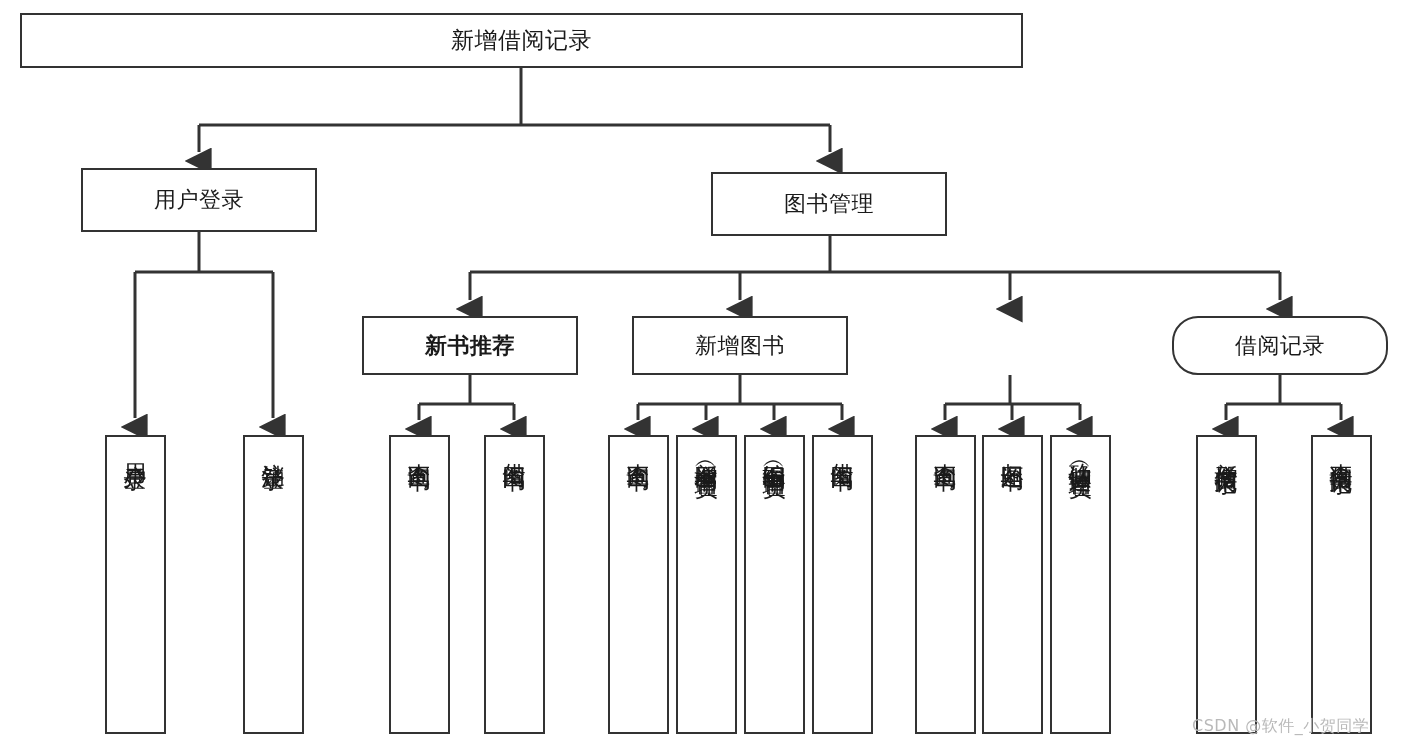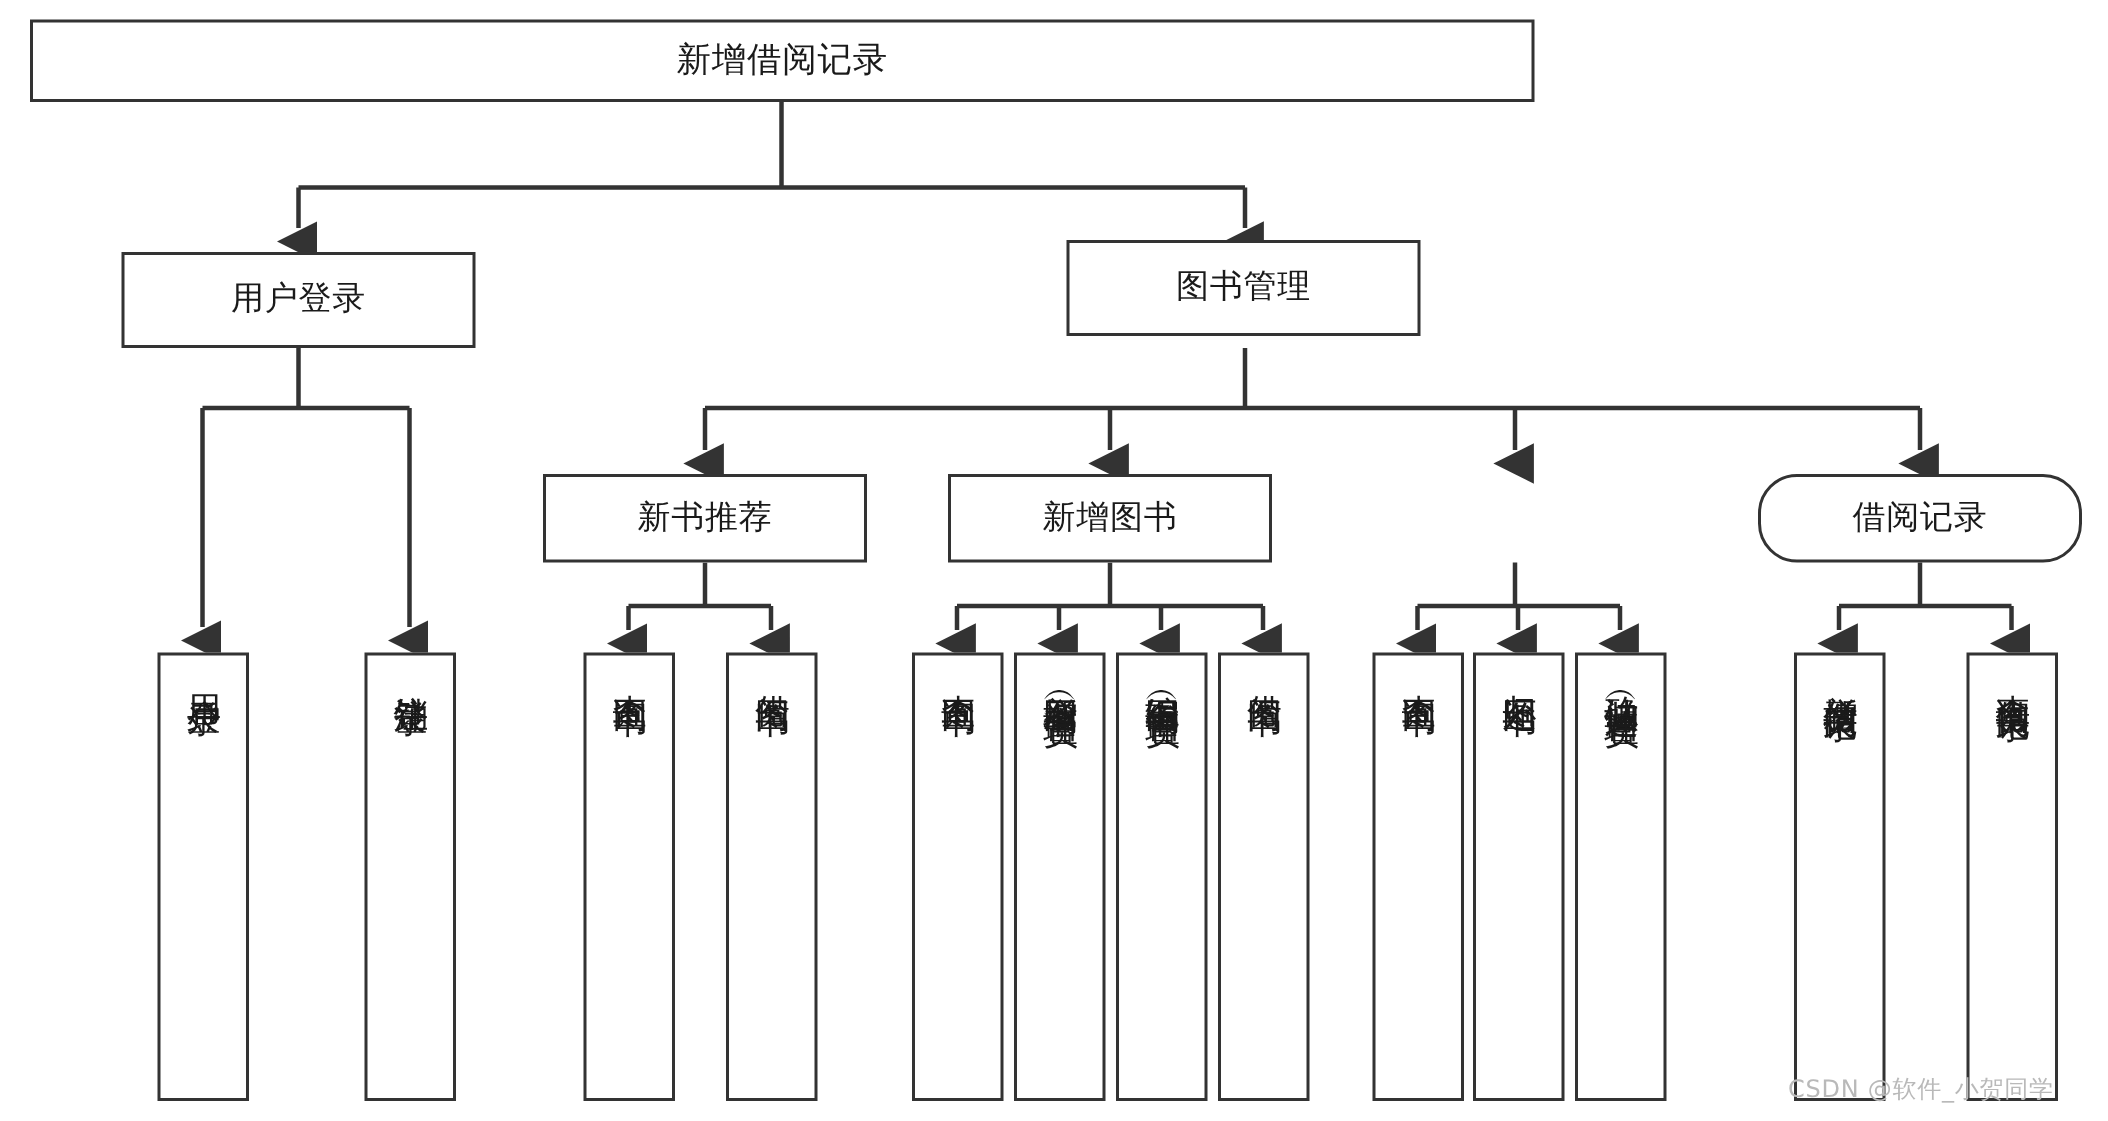--- a/index.html
+++ b/index.html
@@ -125,25 +125,25 @@
     </g>
   </svg>
 
   <div class="node horiz root" style="left:20px; top:13px; width:1003px; height:55px;">
     <span class="lbl">新增借阅记录</span>
   </div>
 
   <div class="node horiz" style="left:81px; top:168px; width:236px; height:64px;">
     <span class="lbl">用户登录</span>
   </div>
-  <div class="node horiz" style="left:711px; top:160px; width:236px; height:64px;">
+  <div class="node horiz" style="left:711px; top:172px; width:236px; height:64px;">
     <span class="lbl">图书管理</span>
   </div>
 
-  <div class="node horiz" style="left:362px; top:316px; width:216px; height:59px;">
+  <div class="node horiz" style="left:362px; top:316px; width:216px; height:59px;font-weight:bold;">
     <span class="lbl">新书推荐</span>
   </div>
   <div class="node horiz" style="left:632px; top:316px; width:216px; height:59px;">
     <span class="lbl">新增图书</span>
   </div>
   <div class="node horiz" style="left:1172px; top:316px; width:216px; height:59px;border-radius:26px;">
     <span class="lbl">借阅记录</span>
   </div>
 
   <div class="node vert" style="left:105px; top:435px; width:61px; height:299px;">

